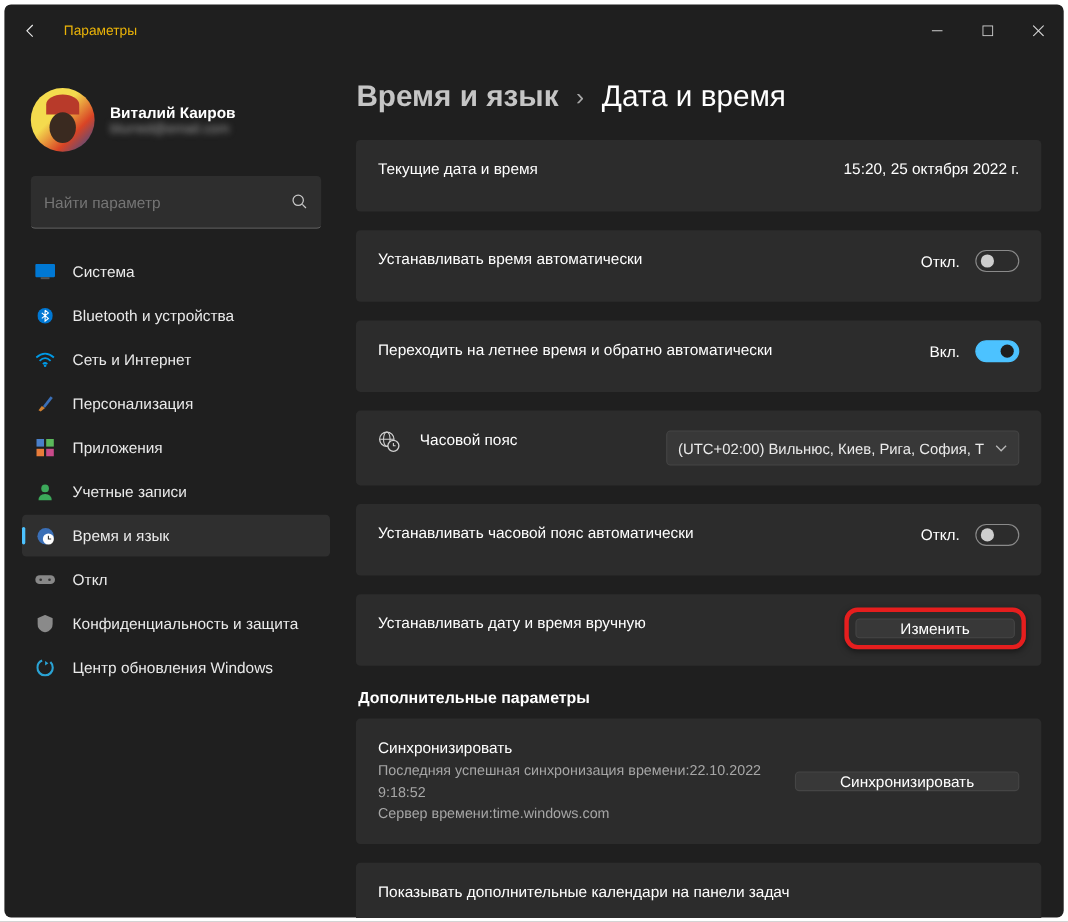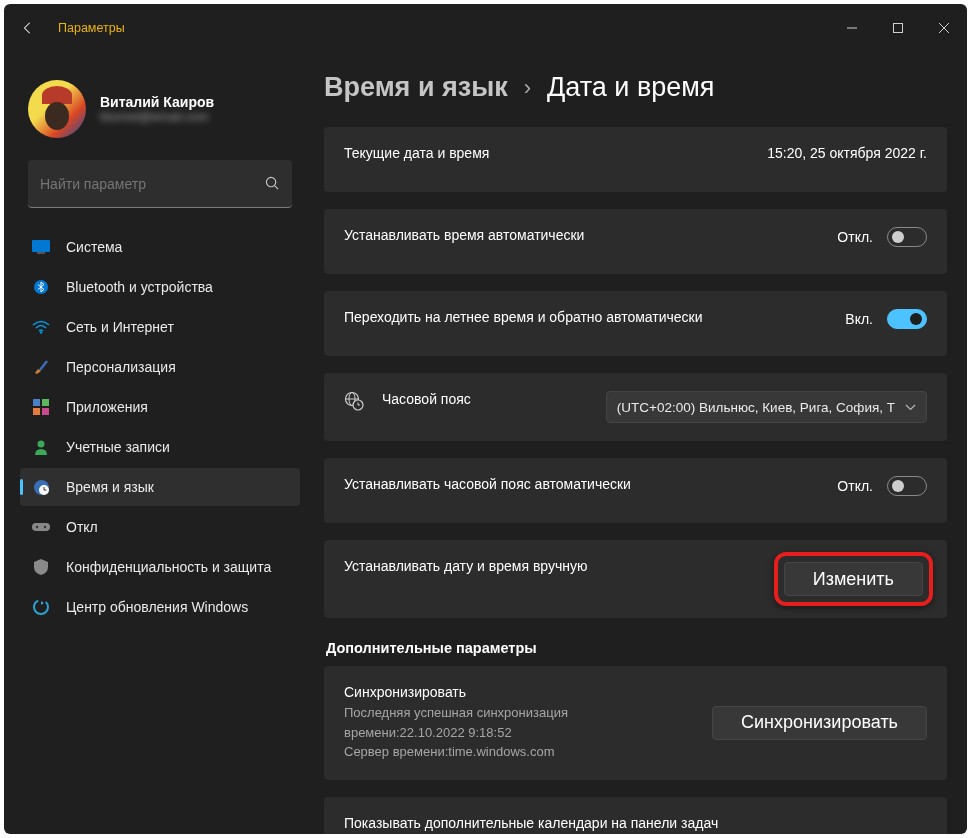--- a/index.html
+++ b/index.html
@@ -40,21 +40,21 @@
 .toggle{display:flex;align-items:center;gap:14px}
 .toggle-state{color:#fff;font-size:14px}
 .switch{width:40px;height:20px;border-radius:10px;position:relative;border:1px solid #8a8a8a;background:#2c2c2c}
 .switch::after{content:"";position:absolute;width:12px;height:12px;border-radius:50%;background:#cecece;top:3px;left:4px}
 .switch.on{background:#4cc2ff;border-color:#4cc2ff}
 .switch.on::after{background:#1e1e1e;left:auto;right:4px}
 .tz-row{gap:16px}
 .tz-ic{width:22px;color:#d8d8d8}
 .dropdown{height:32px;background:#383838;border:1px solid #454545;border-radius:4px;display:flex;align-items:center;padding:0 10px;color:#eaeaea;font-size:13.5px;gap:10px;min-width:300px}
 .dropdown .chev{margin-left:auto;color:#b8b8b8}
-.btn{height:34px;padding:0 28px;background:#383838;border:1px solid #454545;border-radius:4px;color:#fff;font-size:18px;display:flex;align-items:center;justify-content:center}
+.btn{height:18px;padding:0 40px;background:#383838;border:1px solid #454545;border-radius:4px;color:#fff;font-size:14px;display:flex;align-items:center;justify-content:center}
 .highlight-box{border:4px solid #e61e1e;border-radius:12px;padding:6px;margin:-6px;box-shadow:0 2px 6px rgba(0,0,0,.5)}
 .section-h{color:#fff;font-size:14.5px;font-weight:600;margin:22px 0 10px 2px}
 .sync-card{align-items:center;flex-direction:row;gap:20px}
 .sync-text .t1{color:#fff;font-size:14px;margin-bottom:3px}
 .sync-text .t2{color:#a6a6a6;font-size:13px;line-height:1.5}
 .cal-card{flex-direction:column;align-items:flex-start;gap:14px}
 svg{display:block}
 </style>
 </head>
 <body>

